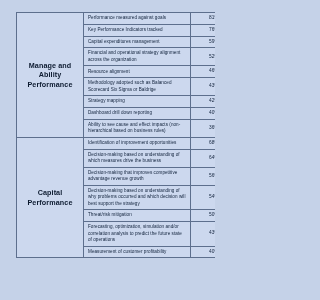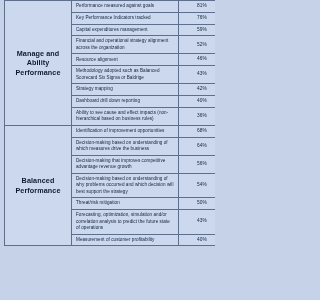--- a/index.html
+++ b/index.html
@@ -20,21 +20,21 @@
     height: 300px;
     background: #c5d2e8;
     box-sizing: border-box;
     padding: 0 6px 0 4px;
   }
 
   .matrix {
     border-collapse: collapse;
     table-layout: fixed;
     width: 205px;
-    margin: 0;
+    margin: 12px;
   }
 
   .matrix td {
     border: 1px solid #5d6f8d;
     background: #ccd8ee;
     color: #13243d;
     vertical-align: middle;
     padding: 2px 3px 2px 4px;
     font-size: 4.6px;
     line-height: 1.42;
@@ -106,21 +106,21 @@
         </tr>
         <tr>
           <td class="attr-cell">Dashboard drill down reporting</td>
           <td class="score-cell">40%</td>
         </tr>
         <tr>
           <td class="attr-cell">Ability to see cause and effect impacts (non-hierarchical based on business rules)</td>
           <td class="score-cell">36%</td>
         </tr>
         <tr>
-          <td class="group-cell" rowspan="7"><span>Balanced</span><br><span>Performance</span></td>
+          <td class="group-cell" rowspan="7"><span>Capital</span><br><span>Performance</span></td>
           <td class="attr-cell">Identification of improvement opportunities</td>
           <td class="score-cell">68%</td>
         </tr>
         <tr>
           <td class="attr-cell">Decision-making based on understanding of which measures drive the business</td>
           <td class="score-cell">64%</td>
         </tr>
         <tr>
           <td class="attr-cell">Decision-making that improves competitive advantage revenue growth</td>
           <td class="score-cell">56%</td>

